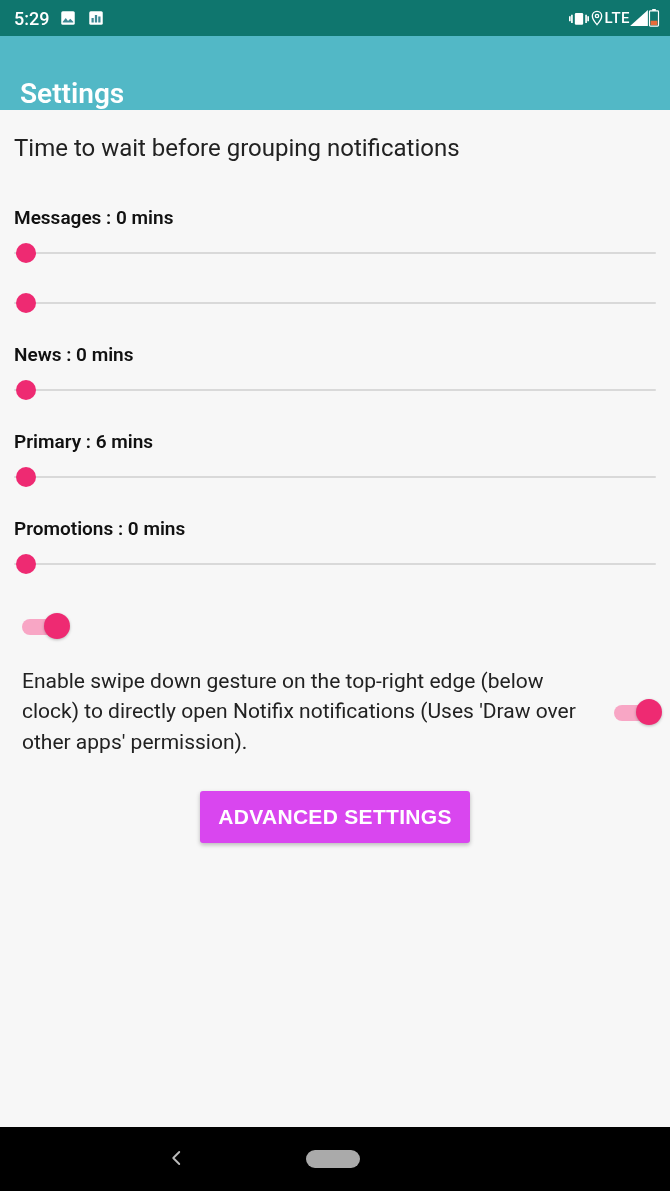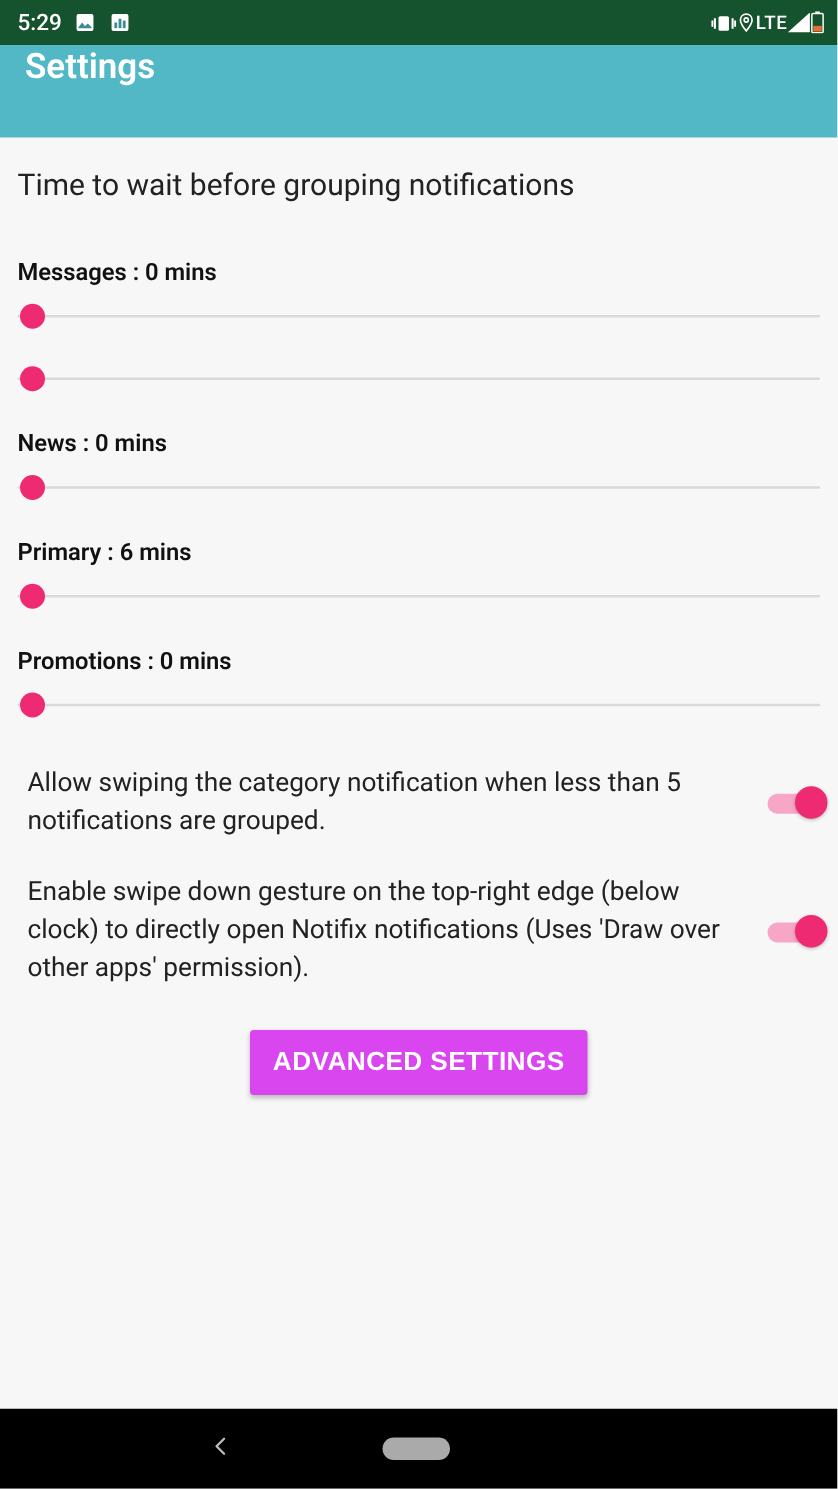--- a/index.html
+++ b/index.html
@@ -8,40 +8,40 @@
     height: 1191px;
     font-family: Roboto, "Helvetica Neue", Arial, sans-serif;
     background: #f7f7f7;
     overflow: hidden;
     position: relative;
   }
 
   
   .status-bar {
     height: 36px;
-    background: #14532d;
+    background: #0f766e;
     color: #fff;
     display: flex;
     align-items: center;
     padding: 0 10px 0 14px;
     font-size: 18px;
     font-weight: 500;
   }
   .status-left { display: flex; align-items: center; gap: 10px; }
   .status-right { margin-left: auto; display: flex; align-items: center; gap: 0; }
   .status-icon { display: inline-flex; }
   .lte { font-size: 15px; letter-spacing: 0.5px; font-weight: 500; }
 
   
   .action-bar {
     height: 74px;
     background: #52b8c6;
     color: #fff;
     display: flex;
-    align-items: flex-start;
+    align-items: flex-end;
     padding: 0 20px;
   }
   .action-bar-title {
     font-size: 28px;
     font-weight: 600;
   }
 
   
   .content {
     padding: 24px 12px 0 12px;
@@ -264,21 +264,20 @@
 
   <div class="slider-row">
     <div class="slider-label">Promotions : 0 mins</div>
     <div class="slider">
       <div class="slider-track"></div>
       <div class="slider-thumb"></div>
     </div>
   </div>
 
   <div class="toggle-row">
-    <div class="toggle-text">Allow swiping the category notification when less than 5 notifications are grouped.</div>
     <div class="switch">
       <div class="switch-track"></div>
       <div class="switch-thumb"></div>
     </div>
   </div>
 
   <div class="toggle-row">
     <div class="toggle-text">Enable swipe down gesture on the top-right edge (below clock) to directly open Notifix notifications (Uses 'Draw over other apps' permission).</div>
     <div class="switch">
       <div class="switch-track"></div>

